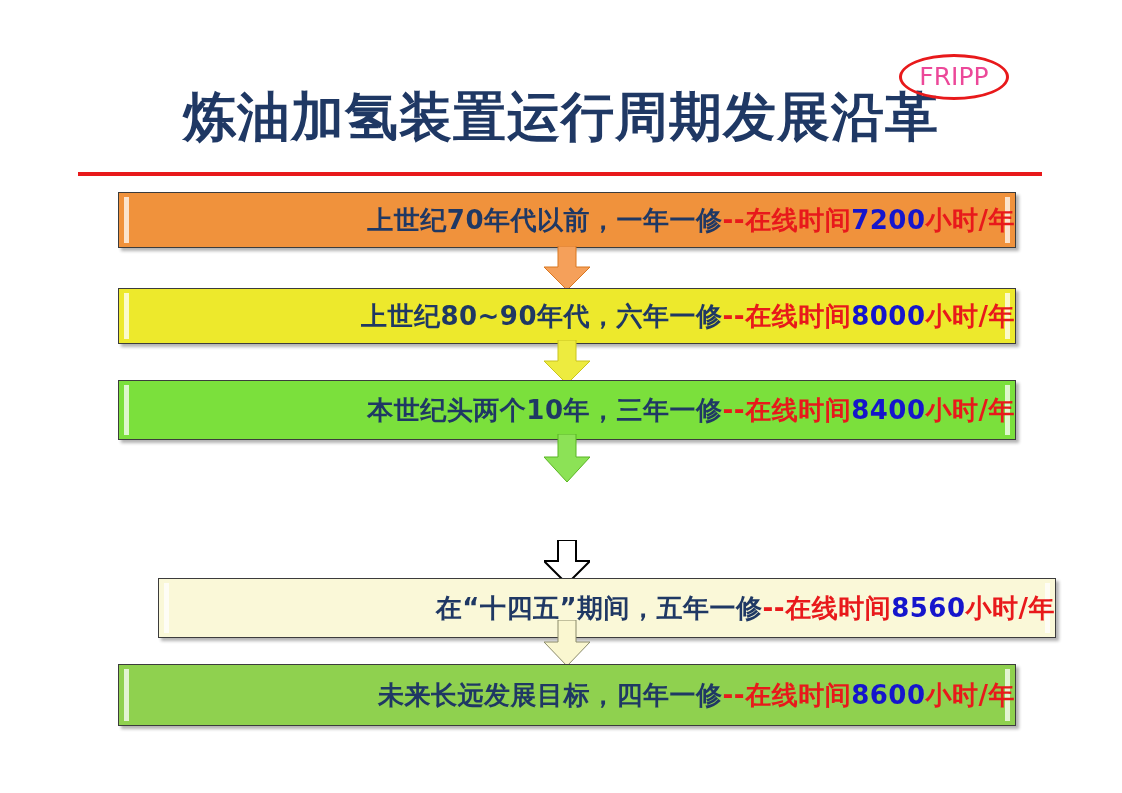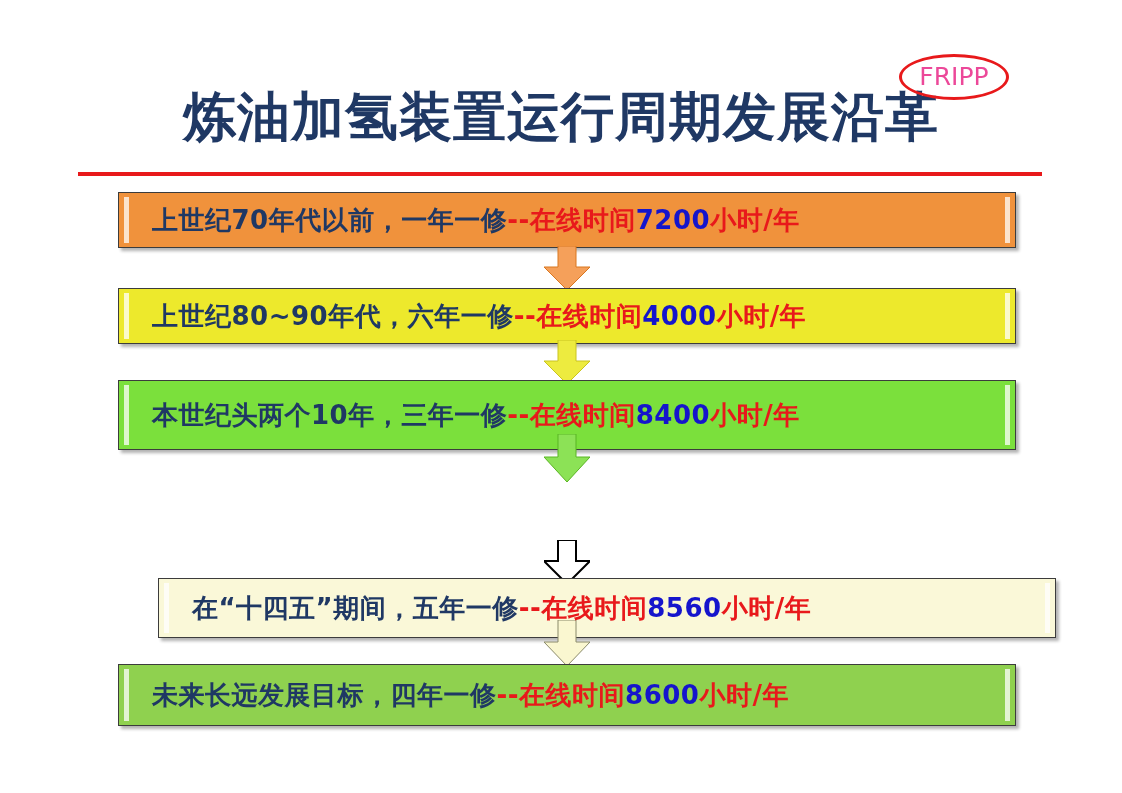--- a/index.html
+++ b/index.html
@@ -99,20 +99,21 @@
   .flow-box {
     position: absolute;
     left: 0;
     top: 0;
     width: 898px;
     height: 56px;
     box-sizing: border-box;
     display: flex;
     align-items: center;
     box-shadow: 3px 3px 3px rgba(0,0,0,0.30);
+    justify-content: flex-end;
   }
   
   .flow-box::before {
     content: "";
     position: absolute;
     left: 5px;
     top: 4px;
     bottom: 4px;
     width: 5px;
     background: rgba(255,255,255,0.75);
@@ -178,30 +179,30 @@
         <div class="flow-text"><span class="seg-main">上世纪70年代以前，一年一修</span><span class="seg-red">--</span><span class="seg-red">在线时间</span><span class="seg-blue">7200</span><span class="seg-red">小时/年</span></div>
       </div>
     </div>
     <div class="flow-arrow" style="top: 54px; height: 44px;">
       <svg width="46" height="44" viewBox="0 0 46 44">
         <polygon points="14,0 32,0 32,21 46,21 23,44 0,21 14,21" fill="#F5A05A" stroke="#D9761F" stroke-width="1" stroke-linejoin="miter"></polygon>
       </svg>
     </div>
     <div class="flow-row" style="top: 96px; height: 56px;">
       <div class="flow-box" style="height: 56px; background: rgb(237, 233, 44); border: 1px solid rgb(60, 60, 60);">
-        <div class="flow-text"><span class="seg-main">上世纪80~90年代，六年一修</span><span class="seg-red">--</span><span class="seg-red">在线时间</span><span class="seg-blue">4000</span><span class="seg-red">小时/年</span></div>
+        <div class="flow-text"><span class="seg-main">上世纪80~90年代，六年一修</span><span class="seg-red">--</span><span class="seg-red">在线时间</span><span class="seg-blue">8000</span><span class="seg-red">小时/年</span></div>
       </div>
     </div>
     <div class="flow-arrow" style="top: 148px; height: 44px;">
       <svg width="46" height="44" viewBox="0 0 46 44">
         <polygon points="14,0 32,0 32,21 46,21 23,44 0,21 14,21" fill="#EDEB3F" stroke="#C9C41E" stroke-width="1" stroke-linejoin="miter"></polygon>
       </svg>
     </div>
     <div class="flow-row" style="top: 188px; height: 58px;">
-      <div class="flow-box" style="height: 70px; background: rgb(123, 224, 60); border: 1px solid rgb(60, 60, 60);">
+      <div class="flow-box" style="height: 60px; background: rgb(123, 224, 60); border: 1px solid rgb(60, 60, 60);">
         <div class="flow-text"><span class="seg-main">本世纪头两个10年，三年一修</span><span class="seg-red">--</span><span class="seg-red">在线时间</span><span class="seg-blue">8400</span><span class="seg-red">小时/年</span></div>
       </div>
     </div>
     <div class="flow-arrow" style="top: 242px; height: 48px;">
       <svg width="46" height="48" viewBox="0 0 46 48">
         <polygon points="14,0 32,0 32,23 46,23 23,48 0,23 14,23" fill="#8CE256" stroke="#59B522" stroke-width="1" stroke-linejoin="miter"></polygon>
       </svg>
     </div>
     <div class="flow-arrow" style="top: 348px; height: 44px;">
       <svg width="46" height="44" viewBox="0 0 46 44">

